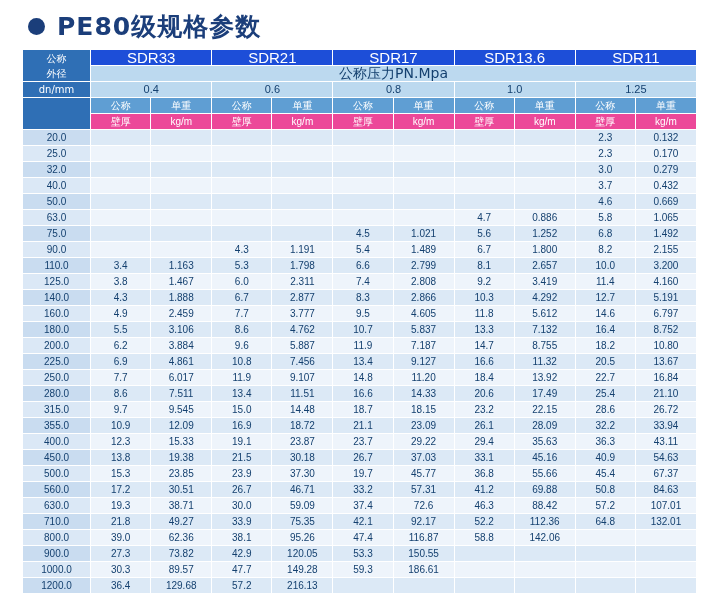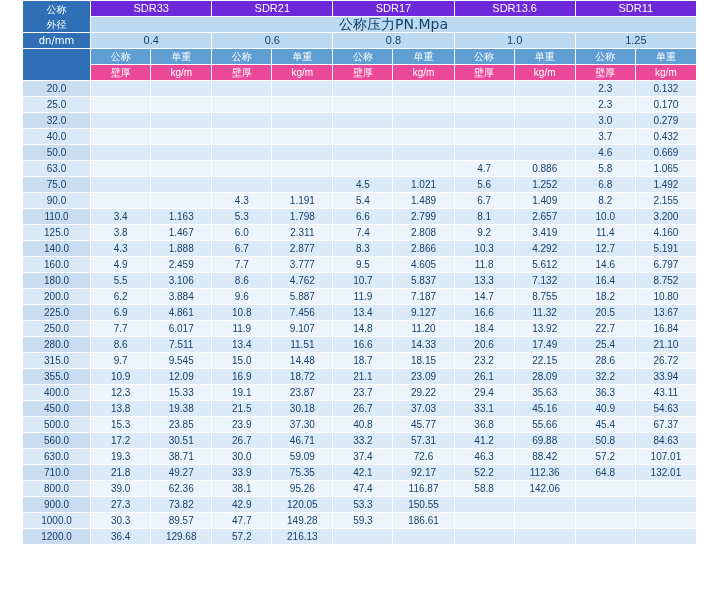--- a/index.html
+++ b/index.html
@@ -57,23 +57,23 @@
   table.spec td, table.spec th {
     border: 1px solid #ffffff;
     text-align: center;
     vertical-align: middle;
     padding: 0;
     height: 15px;
     line-height: 15px;
     font-weight: normal;
   }
   .hdr-sdr {
-    background: #6d28d9;
+    background: #1d4ed8;
     color: #ffffff;
-    font-size: 11px;
+    font-size: 15px;
     font-weight: bold;
     height: 17px;
     line-height: 17px;
   }
   .hdr-pn-label {
     background: #bcd9ef;
     color: #14406f;
     font-size: 14px;
     height: 15px;
     line-height: 15px;
@@ -121,20 +121,24 @@
   }
   tbody tr.even td.dn { background: #dbe8f6 !important; }
 
   .cn { font-family: "DejaVu Sans", "Liberation Sans", sans-serif; }
 </style>
 </head>
 <body>
 
 <div class="page">
 
+  <div class="title-row">
+    <span class="title-bullet"></span>
+    <span class="title-text cn">PE80级规格参数</span>
+  </div>
 
   <div class="table-wrap">
     <table class="spec">
       <colgroup>
         <col style="width:68px">
         <col style="width:60px">
           <col style="width:61px">
         <col style="width:60px">
           <col style="width:61px">
         <col style="width:60px">
@@ -287,21 +291,21 @@
           </tr>
           <tr class="even">
             <td class="dn">90.0</td>
             <td></td>
             <td></td>
             <td>4.3</td>
             <td>1.191</td>
             <td>5.4</td>
             <td>1.489</td>
             <td>6.7</td>
-            <td>1.409</td>
+            <td>1.800</td>
             <td>8.2</td>
             <td>2.155</td>
           </tr>
           <tr class="odd">
             <td class="dn">110.0</td>
             <td>3.4</td>
             <td>1.163</td>
             <td>5.3</td>
             <td>1.798</td>
             <td>6.6</td>
@@ -466,21 +470,21 @@
             <td>45.16</td>
             <td>40.9</td>
             <td>54.63</td>
           </tr>
           <tr class="even">
             <td class="dn">500.0</td>
             <td>15.3</td>
             <td>23.85</td>
             <td>23.9</td>
             <td>37.30</td>
-            <td>40.8</td>
+            <td>19.7</td>
             <td>45.77</td>
             <td>36.8</td>
             <td>55.66</td>
             <td>45.4</td>
             <td>67.37</td>
           </tr>
           <tr class="odd">
             <td class="dn">560.0</td>
             <td>17.2</td>
             <td>30.51</td>

